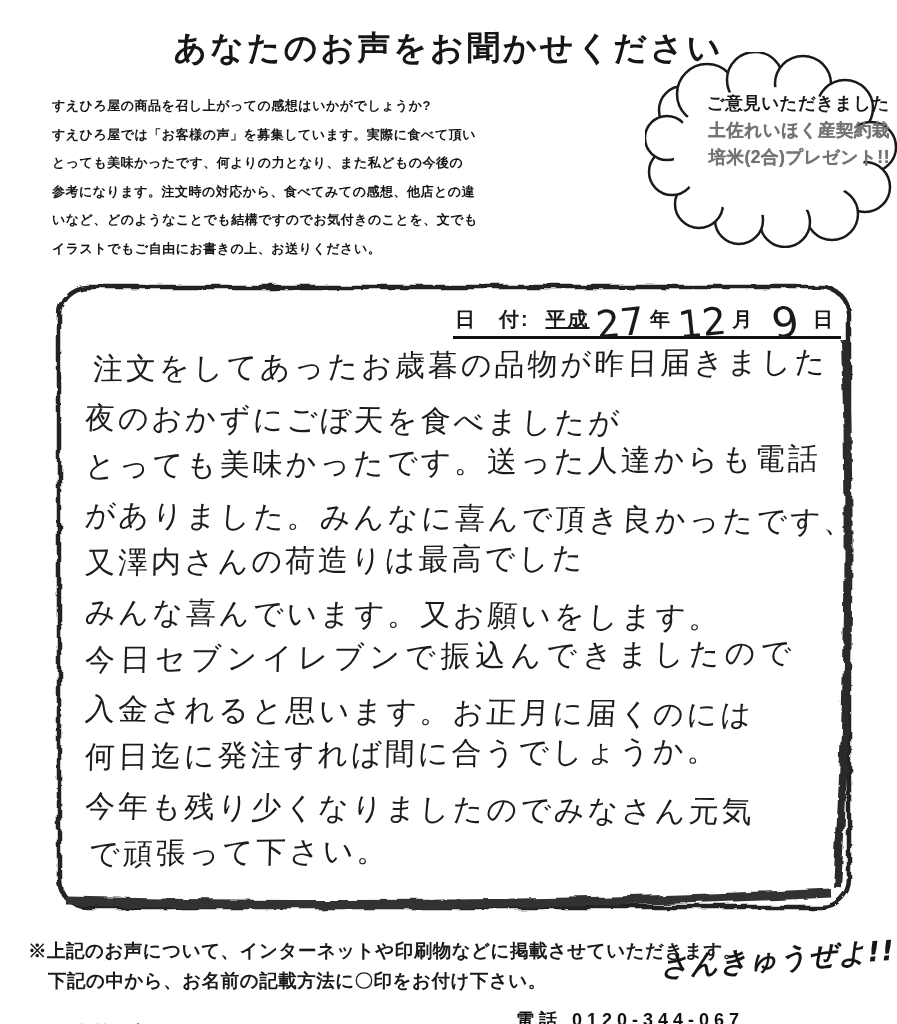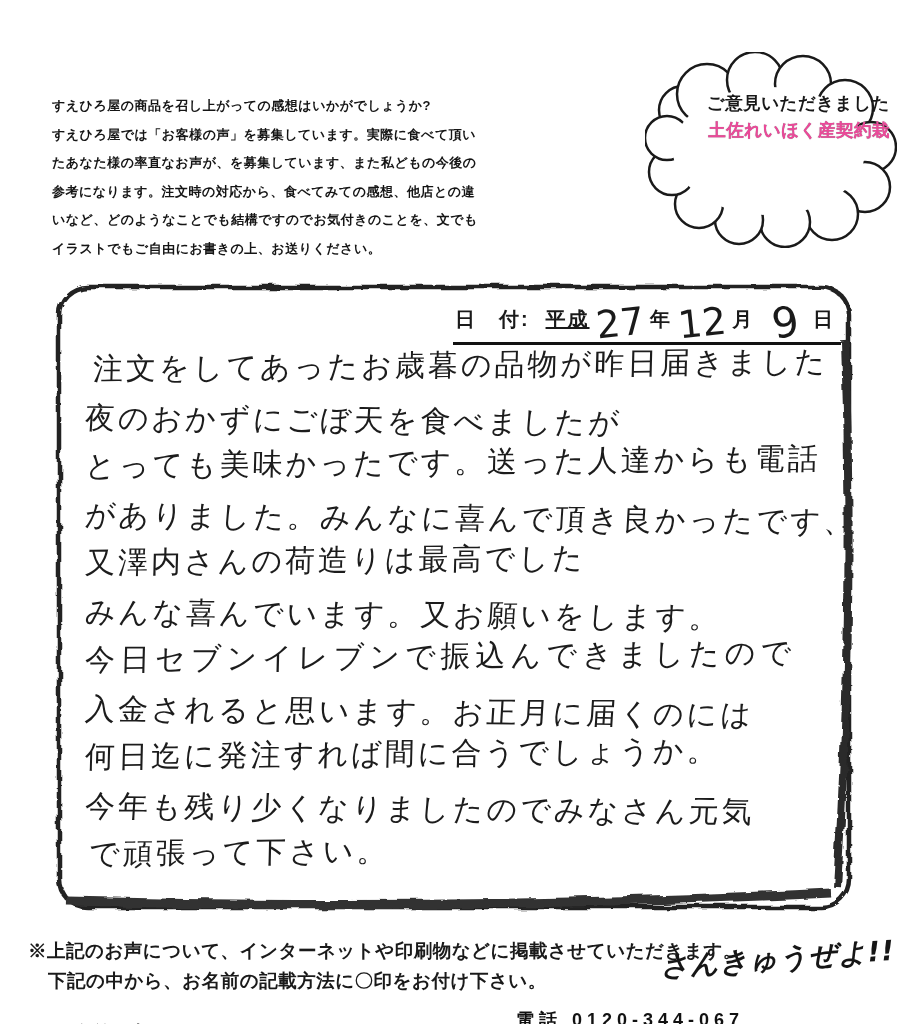--- a/index.html
+++ b/index.html
@@ -17,28 +17,28 @@
     position:absolute;left:52px;top:92px;width:604px;
     font-size:13px;font-weight:700;line-height:28.5px;letter-spacing:.5px;color:#151515;
   }
   
   .cloud{position:absolute;left:645px;top:52px;width:252px;height:196px;text-align:right;}
   .cloud svg{position:absolute;left:0;top:0;}
   .cloud-text{
     position:absolute;left:17px;top:38px;width:228px;
     font-size:17.5px;font-weight:700;line-height:27px;letter-spacing:.5px;color:#181818;
   }
-  .cloud-text .faded{color:#ec4899;text-shadow:0 0 .7px #777;}
+  .cloud-text .faded{color:#737373;text-shadow:0 0 .7px #777;}
   
   .letterbox{position:absolute;left:53px;top:281px;width:804px;height:634px;}
   .letterbox svg.border{position:absolute;left:0;top:0;}
   .date-row{
     position:absolute;right:16px;top:22px;
     display:flex;align-items:flex-end;
-    border-bottom:3px solid #111;padding:0 6px 9px 2px;
+    border-bottom:3px solid #111;padding:0 6px 3px 2px;
   }
   .date-print{font-size:20px;font-weight:700;letter-spacing:2px;white-space:pre;}
   .hw-num{
     font-family:"DejaVu Sans",cursive;font-size:38px;line-height:30px;font-weight:400;
     margin:0 6px;transform:rotate(-6deg);position:relative;top:5px;
   }
   .hw-num.day{font-size:42px;transform:rotate(-10deg);margin:0 14px 0 18px;}
   
   .hw-lines{position:absolute;left:32px;top:64px;width:756px;}
   .hw{
@@ -63,25 +63,26 @@
   .phone-clip{
     position:absolute;left:516px;top:1008px;height:16px;overflow:hidden;
     font-size:18px;font-weight:700;letter-spacing:5px;white-space:nowrap;color:#111;
   }
 </style>
 </head>
 <body>
 
 <div class="page">
 
+  <div class="title">あなたのお声をお聞かせください</div>
 
   <div class="intro">
     <div>すえひろ屋の商品を召し上がっての感想はいかがでしょうか?</div>
     <div>すえひろ屋では「お客様の声」を募集しています。実際に食べて頂い</div>
-    <div>たあなた様の率直なお声が、を募集しています、また私どもの今後の</div>
+    <div>とっても美味かったです、何よりの力となり、また私どもの今後の</div>
     <div>参考になります。注文時の対応から、食べてみての感想、他店との違</div>
     <div>いなど、どのようなことでも結構ですのでお気付きのことを、文でも</div>
     <div>イラストでもご自由にお書きの上、お送りください。</div>
   </div>
 
   <div class="cloud">
     <svg width="252" height="196" viewBox="0 0 252 196">
       <g fill="#fff" stroke="#1a1a1a" stroke-width="2.5">
         <circle cx="38" cy="58" r="24"></circle>
         <circle cx="62" cy="42" r="30"></circle>
@@ -95,20 +96,21 @@
         <circle cx="94" cy="168" r="24"></circle>
         <circle cx="54" cy="152" r="24"></circle>
         <circle cx="27" cy="120" r="23"></circle>
         <circle cx="22" cy="86" r="22"></circle>
       </g>
       <ellipse cx="124" cy="99" rx="96" ry="64" fill="#fff"></ellipse>
     </svg>
     <div class="cloud-text">
       <div>ご意見いただきました</div>
       <div class="faded">土佐れいほく産契約栽</div>
+      <div class="faded">培米(2合)プレゼント!!</div>
     </div>
   </div>
 
   <div class="letterbox">
     <svg class="border" width="804" height="634" viewBox="0 0 804 634">
       <defs>
         <filter id="rough" x="-5%" y="-5%" width="110%" height="110%">
           <feTurbulence type="fractalNoise" baseFrequency="0.035 0.06" numOctaves="3" result="n"></feTurbulence>
           <feDisplacementMap in="SourceGraphic" in2="n" scale="7"></feDisplacementMap>
         </filter>

